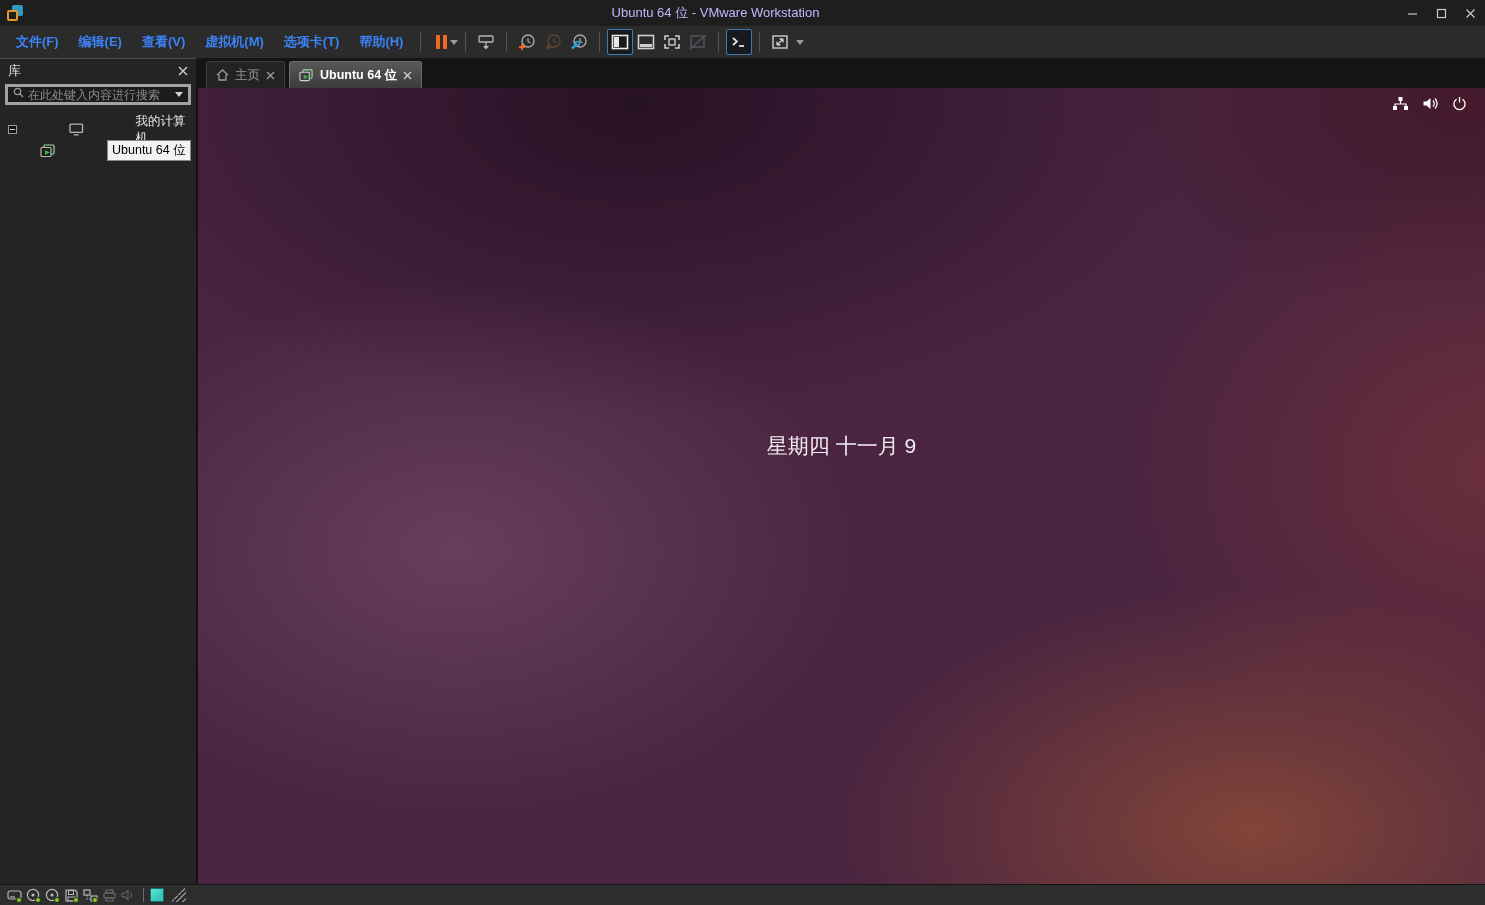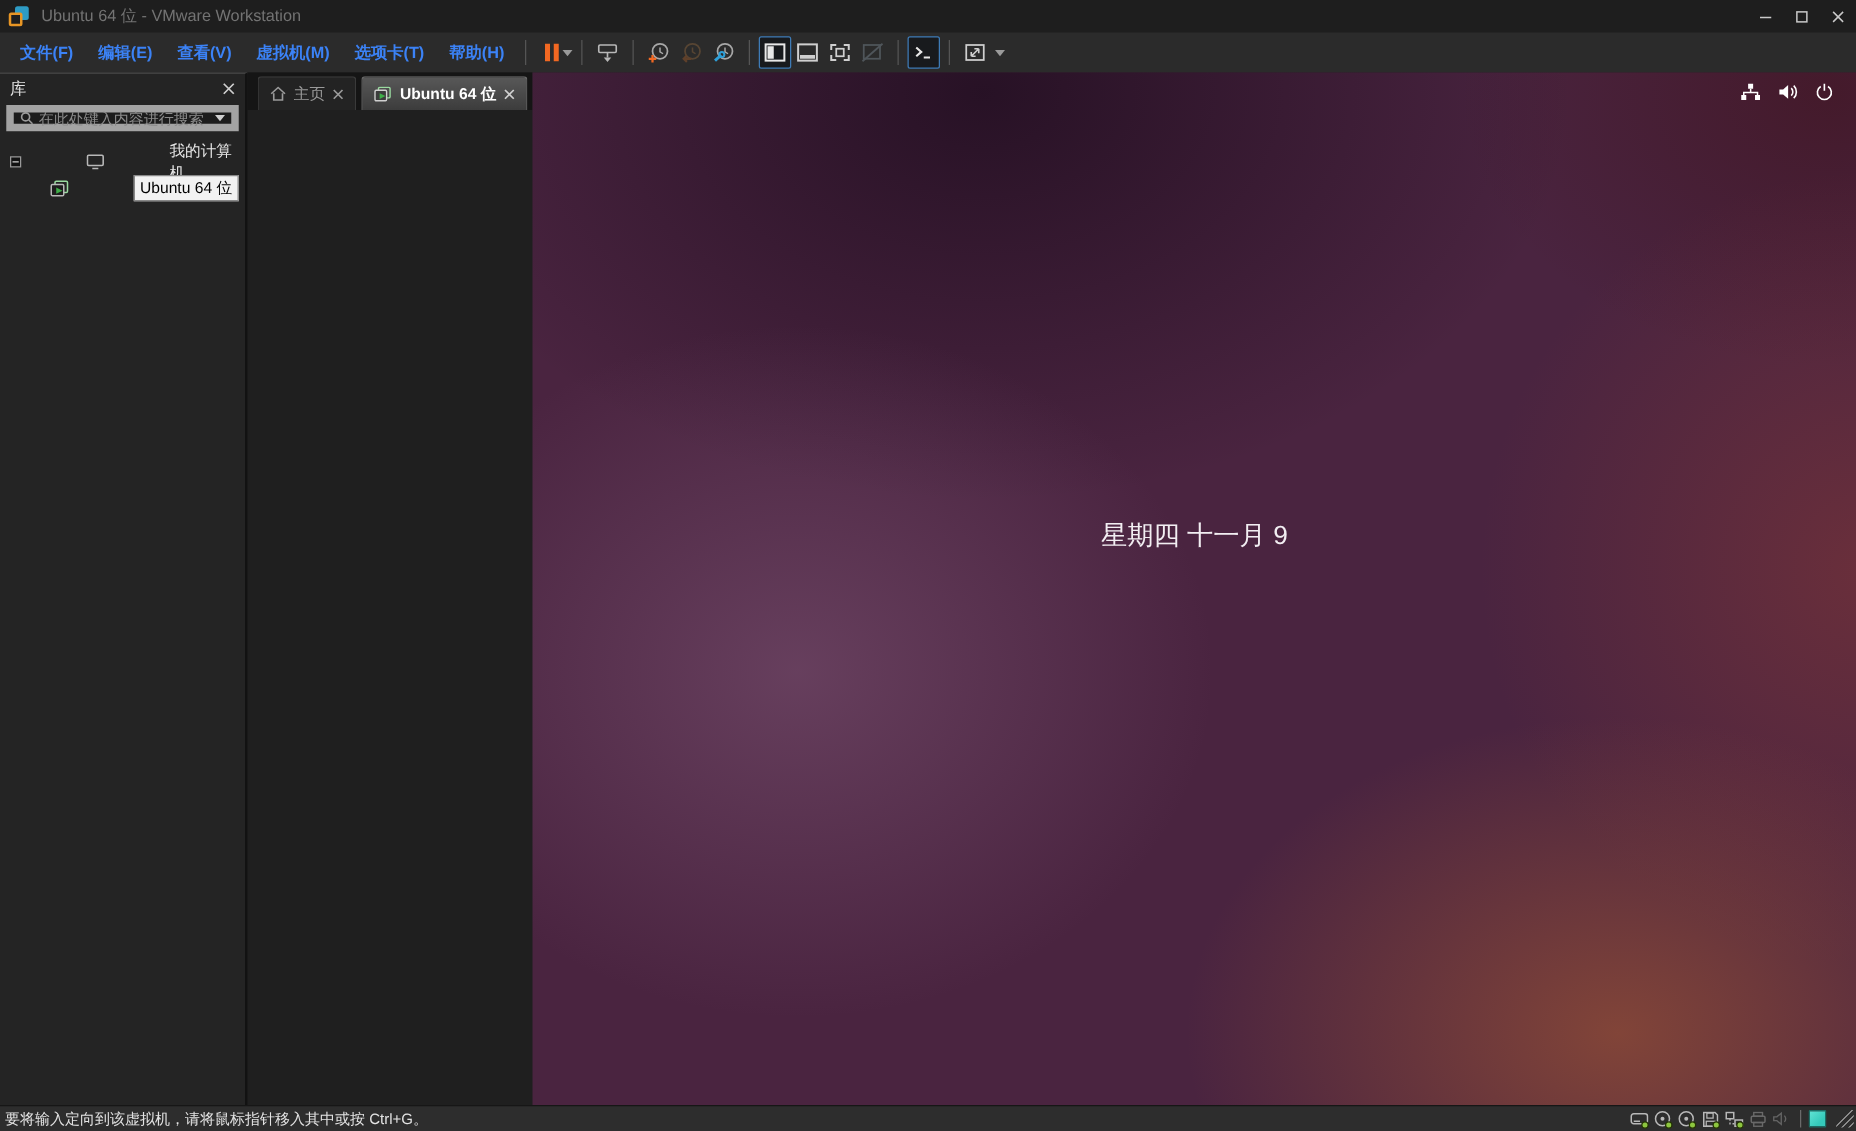--- a/index.html
+++ b/index.html
@@ -8,21 +8,21 @@
     font-family:"Liberation Sans","DejaVu Sans",sans-serif;
     background:#1f1f1f; color:#ddd;
     display:flex; flex-direction:column;
   }
 
   
   .titlebar{height:26px;background:#1e1e1e;display:flex;align-items:center;flex:0 0 auto;}
   .app-logo{width:16px;height:16px;margin:0 10px 0 7px;position:relative;flex:0 0 auto;}
   .app-logo .sq1{position:absolute;right:0;top:0;width:11px;height:11px;background:#2e9bc4;border-radius:2px;}
   .app-logo .sq2{position:absolute;left:0;bottom:0;width:11px;height:11px;border:2.5px solid #e79524;border-radius:2px;background:#1e1e1e;}
-  .title-text{font-size:13px;color:#737373;flex:1 1 auto;white-space:nowrap;}
+  .title-text{font-size:13px;color:#c4b5fd;flex:1 1 auto;white-space:nowrap;text-align:center;}
   .win-btn{width:29px;height:26px;display:flex;align-items:center;justify-content:center;color:#c9c9c9;flex:0 0 auto;}
   .win-btn svg{display:block;}
 
   
   .menubar{height:32px;background:#2b2b2b;display:flex;align-items:center;padding-left:6px;flex:0 0 auto;}
   .menu-item{font-size:13px;color:#3b82f6;padding:5px 10px;white-space:nowrap;font-weight:bold;}
   .tb-sep{width:1px;height:20px;background:#555;margin:0 7px;flex:0 0 auto;}
   .tb-btn{width:26px;height:26px;display:flex;align-items:center;justify-content:center;border:1px solid transparent;border-radius:2px;flex:0 0 auto;position:relative;}
   .tb-btn.active{border-color:#3e7bb6;background:#181a1d;}
   .tb-btn.disabled{opacity:.38;}
@@ -31,33 +31,33 @@
   .pause-bars{display:flex;gap:3px;}
   .pause-bars i{display:block;width:4px;height:14px;background:#f26822;}
 
   
   .main{flex:1 1 auto;display:flex;min-height:0;}
 
   
   .sidebar{width:198px;background:#242424;border-top:1px solid #4a4a4a;border-right:2px solid #121212;display:flex;flex-direction:column;flex:0 0 auto;}
   .sb-header{height:23px;display:flex;align-items:center;padding:0 8px;font-size:13px;color:#e2e2e2;}
   .sb-header .spacer{flex:1;}
-  .sb-search{margin:2px 5px 4px 5px;height:21px;background:#1c1c1c;border:6px solid #a3a3a3;display:flex;align-items:center;padding:0 2px 0 5px;}
+  .sb-search{margin:2px 5px 4px 5px;height:21px;background:#1c1c1c;border:3px solid #a3a3a3;display:flex;padding:0 2px 0 5px;}
   .sb-search input{flex:1;background:transparent;border:none;outline:none;color:#cfcfcf;font-size:12px;min-width:0;font-family:inherit;}
   .sb-search input::placeholder{color:#8b8b8b;}
   .sb-dd{width:14px;height:100%;display:flex;align-items:center;justify-content:center;}
   .sb-dd .tri{width:0;height:0;border-left:4px solid transparent;border-right:4px solid transparent;border-top:5px solid #cfcfcf;}
   .tree{padding-top:10px;font-size:12.5px;flex:1;}
   .tree-row{height:21px;display:flex;align-items:center;color:#e6e6e6;gap:46px;}
   .expander{width:9px;height:9px;border:1px solid #9a9a9a;background:#111;margin:0 6px 0 8px;position:relative;flex:0 0 auto;}
   .expander::after{content:"";position:absolute;left:1px;right:1px;top:3px;height:1px;background:#cfcfcf;}
   .tree-label-sel{background:#f2f2f2;color:#000;padding:1px 4px;border:1px solid #888;}
 
   
-  .rightpane{flex:1 1 auto;display:flex;flex-direction:row;min-width:0;}
+  .rightpane{flex:1 1 auto;display:flex;flex-direction:column;min-width:0;}
   .tabbar{height:30px;background:#151515;display:flex;align-items:flex-end;padding-left:8px;flex:0 0 auto;}
   .tab{height:27px;display:flex;align-items:center;gap:6px;padding:0 9px;margin-right:4px;border:1px solid #3a3a3a;border-bottom:none;border-radius:3px 3px 0 0;font-size:12.5px;}
   .tab.inactive{background:#232323;color:#9a9a9a;}
   .tab.active{background:linear-gradient(#585858,#3c3c3c);color:#fff;font-weight:bold;border-color:#6a6a6a;}
   .tab-close{display:flex;align-items:center;}
 
   
   .vmscreen{flex:1 1 auto;position:relative;
     background:
       radial-gradient(ellipse 48% 45% at 82% 93%, rgba(175,95,50,.55), transparent 68%),
@@ -294,21 +294,20 @@
         </svg>
       </div>
       <div class="clock-block">
         <div class="vm-date">星期四 十一月 9</div>
       </div>
     </div>
   </div>
 </div>
 
 <div class="statusbar">
-  <span class="status-msg">要将输入定向到该虚拟机，请将鼠标指针移入其中或按 Ctrl+G。</span>
 
   <span class="dev-ico">
     <svg width="15" height="12" viewBox="0 0 15 12">
         <rect x="1" y="2" width="13" height="8" rx="2" fill="none" stroke="#b8b8b8" stroke-width="1.2"></rect>
         <line x1="3" y1="8" x2="8" y2="8" stroke="#b8b8b8" stroke-width="1.2"></line>
       </svg>
     <i class="dot"></i>
   </span>
   <span class="dev-ico">
     <svg width="14" height="14" viewBox="0 0 14 14">

